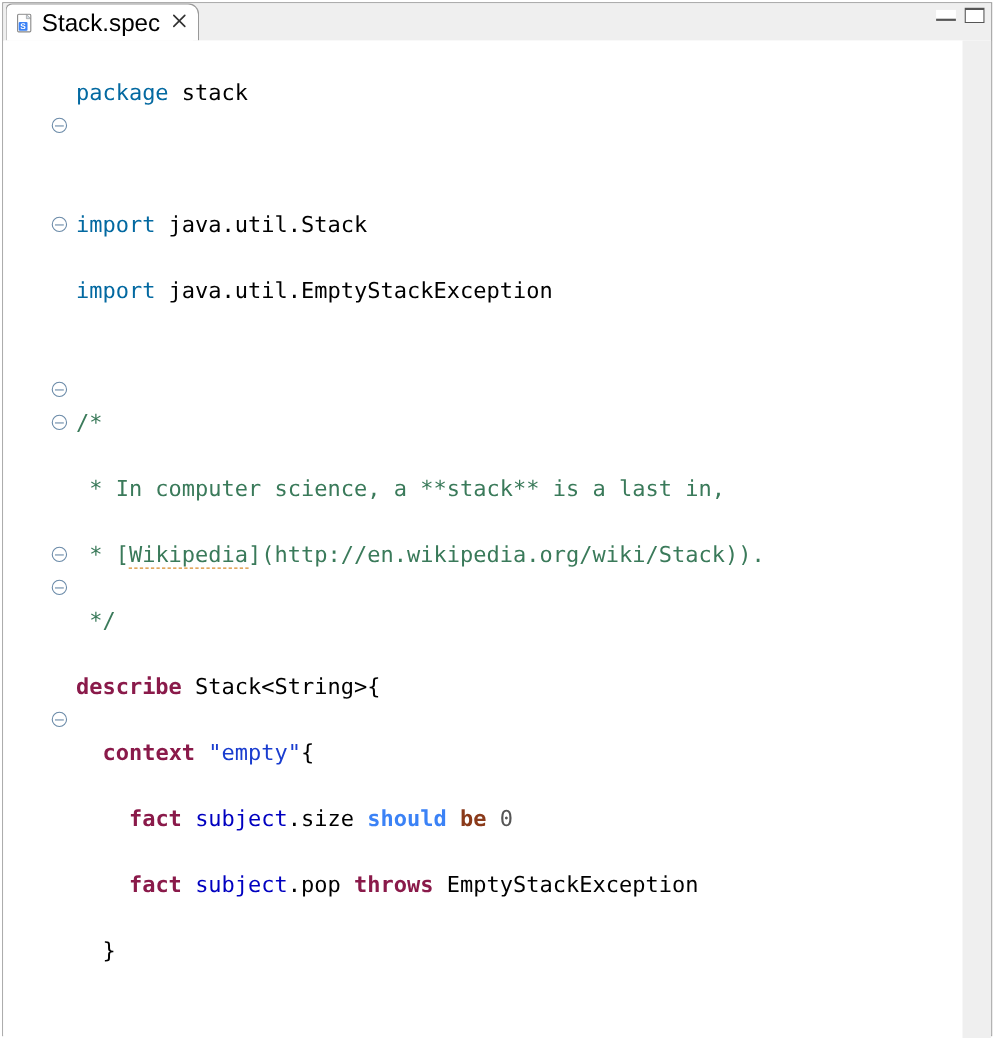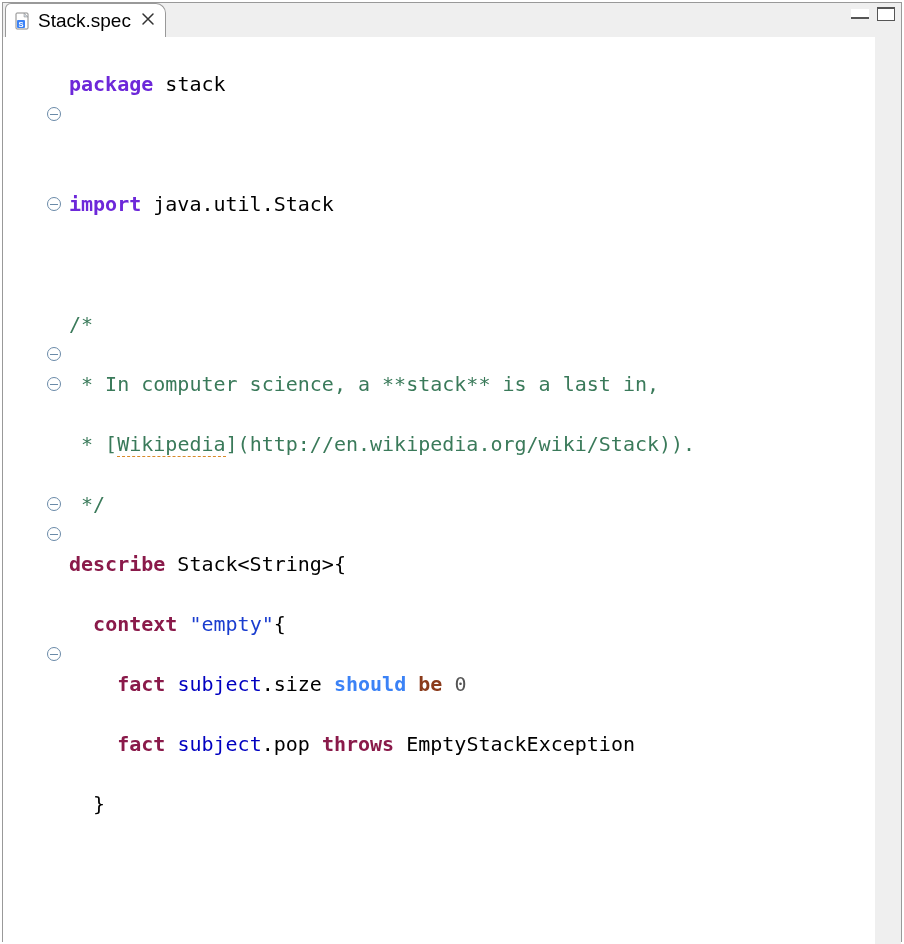--- a/index.html
+++ b/index.html
@@ -51,21 +51,21 @@
   }
   .tab .file-icon {
     width: 18px;
     height: 18px;
     display: flex;
     align-items: center;
     justify-content: center;
     margin-right: 6px;
   }
   .tab .filename {
-    font-size: 19px;
+    font-size: 22px;
     color: #000;
     margin-right: 10px;
   }
   .tab .close-x {
     font-family: sans-serif;
     font-size: 17px;
     color: #333;
     cursor: pointer;
   }
   .toolbar-icons {
@@ -144,21 +144,21 @@
     cursor: pointer;
   }
   .fold-marker::after {
     content: "";
     width: 8px;
     height: 1px;
     background: #6a8aa8;
   }
 
   
-  .kw { color: #6d28d9; font-weight: bold; }
+  .kw { color: #0369a1; font-weight: normal; }
   .comment { color: #3a7a5a; }
   .string { color: #1a3dcf; }
   .field { color: #0000c0; }
   .keyword2 { color: #8a1a4a; font-weight: bold; text-align: right; }
   .num { color: #555; }
   .warn-underline { border-bottom: 1px dashed #d88a2a; text-align: center; }
   .should { color: #3b82f6; font-weight: bold; }
   .be { color: #8a3a1a; font-weight: bold; }
   .fact { color: #8a1a4a; font-weight: bold; }
   .context { color: #8a1a4a; font-weight: bold; }
@@ -200,20 +200,21 @@
         <div class="fold-marker" style="top: 340px;"></div>
         <div class="fold-marker" style="top: 460px;"></div>
         <div class="fold-marker" style="top: 490px;"></div>
         <div class="fold-marker" style="top: 610px;"></div>
       </div>
 
     <div class="code-area" id="code-area">
 <div class="code-line"><span class="kw">package</span><span> stack</span></div>
 <div class="code-line"><span></span></div>
 <div class="code-line"><span class="kw">import</span><span> java.util.Stack</span></div>
+<div class="code-line"><span class="kw">import</span><span> java.util.EmptyStackException</span></div>
 <div class="code-line"><span></span></div>
 <div class="code-line"><span class="comment">/*</span></div>
 <div class="code-line"><span class="comment"> * In computer science, a **stack** is a last in,</span></div>
 <div class="code-line"><span class="comment"> * [</span><span class="comment warn-underline">Wikipedia</span><span class="comment">](http://en.wikipedia.org/wiki/Stack)).</span></div>
 <div class="code-line"><span class="comment"> */</span></div>
 <div class="code-line"><span class="describe">describe</span><span> Stack&lt;String&gt;{</span></div>
 <div class="code-line"><span>  </span><span class="context">context</span><span class="string"> "empty"</span><span>{</span></div>
 <div class="code-line"><span>    </span><span class="fact">fact </span><span class="field">subject</span><span>.</span><span>size</span><span> </span><span class="should">should</span><span> </span><span class="be">be</span><span> </span><span class="num">0</span></div>
 <div class="code-line"><span>    </span><span class="fact">fact </span><span class="field">subject</span><span>.</span><span>pop</span><span> </span><span class="keyword2">throws</span><span> </span><span>EmptyStackException</span></div>
 <div class="code-line"><span>  }</span></div>

